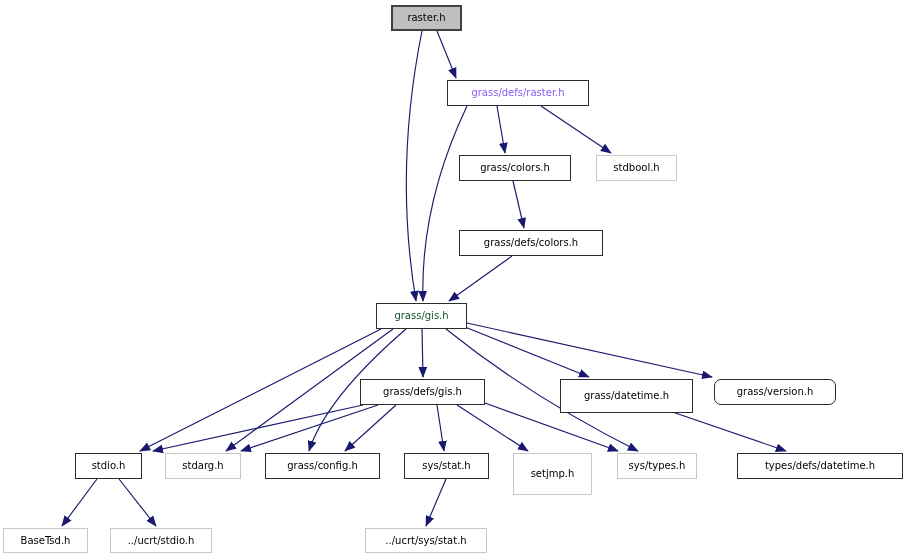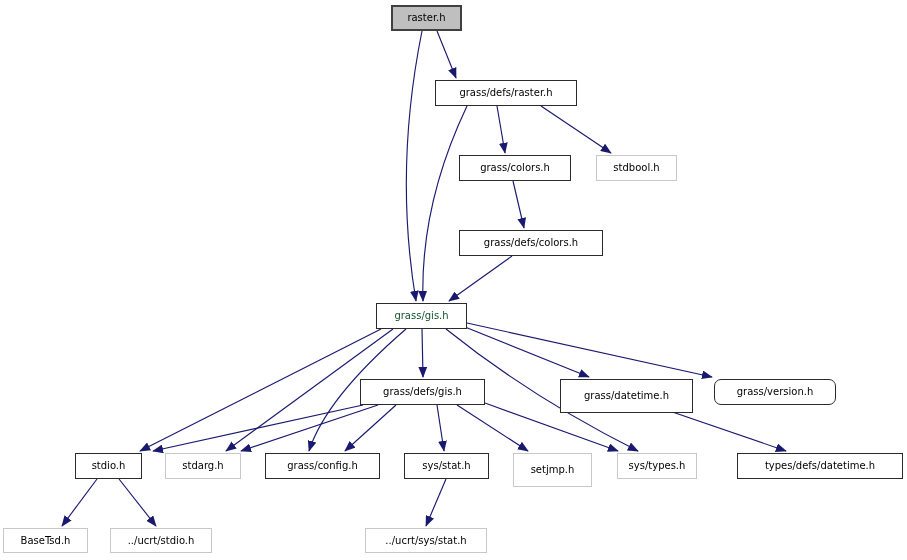--- a/index.html
+++ b/index.html
@@ -52,32 +52,32 @@
         <path d="M457,405 L528,451" class="edge" stroke="#191970" marker-end="url(#arrowhead)"></path>
         <path d="M485,403 L618,451" class="edge" stroke="#191970" marker-end="url(#arrowhead)"></path>
         <path d="M652,405 L786,451" class="edge" stroke="#191970" marker-end="url(#arrowhead)"></path>
         <path d="M97,479 L62,526" class="edge" stroke="#191970" marker-end="url(#arrowhead)"></path>
         <path d="M119,479 L156,526" class="edge" stroke="#191970" marker-end="url(#arrowhead)"></path>
         <path d="M446,479 L426,526" class="edge" stroke="#191970" marker-end="url(#arrowhead)"></path>
       </g>
   </svg>
   <div id="nodes">
       <div class="node root" style="left: 391px; top: 5px; width: 71px; height: 26px; color: rgb(0, 0, 0); background: rgb(191, 191, 191); border-color: rgb(64, 64, 64);">raster.h</div>
-      <div class="node doc" style="left: 435px; top: 80px; width: 142px; height: 26px; color: #000000; border-color: rgb(43, 43, 43);">grass/defs/raster.h</div>
+      <div class="node doc" style="left: 447px; top: 80px; width: 142px; height: 26px; color: #8b5cf6; border-color: rgb(43, 43, 43);">grass/defs/raster.h</div>
       <div class="node doc" style="left: 459px; top: 155px; width: 112px; height: 26px; color: rgb(0, 0, 0); border-color: rgb(43, 43, 43);">grass/colors.h</div>
       <div class="node ext" style="left: 596px; top: 155px; width: 81px; height: 26px; color: rgb(0, 0, 0); border-color: rgb(200, 200, 200);">stdbool.h</div>
       <div class="node doc" style="left: 459px; top: 230px; width: 144px; height: 26px; color: rgb(0, 0, 0); border-color: rgb(43, 43, 43);">grass/defs/colors.h</div>
       <div class="node doc" style="left: 376px; top: 303px; width: 91px; height: 26px; color: #14532d; border-color: rgb(43, 43, 43);">grass/gis.h</div>
       <div class="node doc" style="left: 360px; top: 379px; width: 125px; height: 26px; color: rgb(0, 0, 0); border-color: rgb(43, 43, 43);">grass/defs/gis.h</div>
       <div class="node doc" style="left: 560px; top: 379px; width: 133px; height: 34px; color: #000000; border-color: rgb(43, 43, 43);">grass/datetime.h</div>
       <div class="node doc" style="left: 714px; top: 379px; width: 122px; height: 26px; color: rgb(0, 0, 0); border-color: rgb(43, 43, 43); border-radius: 7px;">grass/version.h</div>
       <div class="node doc" style="left: 75px; top: 453px; width: 67px; height: 26px; color: rgb(0, 0, 0); border-color: rgb(43, 43, 43);">stdio.h</div>
       <div class="node ext" style="left: 165px; top: 453px; width: 76px; height: 26px; color: rgb(0, 0, 0); border-color: rgb(200, 200, 200);">stdarg.h</div>
       <div class="node doc" style="left: 265px; top: 453px; width: 115px; height: 26px; color: rgb(0, 0, 0); border-color: rgb(43, 43, 43);">grass/config.h</div>
       <div class="node doc" style="left: 404px; top: 453px; width: 85px; height: 26px; color: rgb(0, 0, 0); border-color: rgb(43, 43, 43);">sys/stat.h</div>
-      <div class="node ext" style="left: 513px; top: 453px; width: 79px; height: 34px; color: rgb(0, 0, 0); border-color: rgb(200, 200, 200);">setjmp.h</div>
+      <div class="node ext" style="left: 513px; top: 453px; width: 79px; height: 42px; color: rgb(0, 0, 0); border-color: rgb(200, 200, 200);">setjmp.h</div>
       <div class="node ext" style="left: 617px; top: 453px; width: 80px; height: 26px; color: rgb(0, 0, 0); border-color: rgb(200, 200, 200);">sys/types.h</div>
       <div class="node doc" style="left: 737px; top: 453px; width: 166px; height: 26px; color: rgb(0, 0, 0); border-color: rgb(43, 43, 43);">types/defs/datetime.h</div>
       <div class="node ext" style="left: 3px; top: 528px; width: 85px; height: 25px; color: rgb(0, 0, 0); border-color: rgb(200, 200, 200);">BaseTsd.h</div>
       <div class="node ext" style="left: 110px; top: 528px; width: 102px; height: 25px; color: rgb(0, 0, 0); border-color: rgb(200, 200, 200);">../ucrt/stdio.h</div>
       <div class="node ext" style="left: 365px; top: 528px; width: 122px; height: 25px; color: rgb(0, 0, 0); border-color: rgb(200, 200, 200);">../ucrt/sys/stat.h</div>
     </div>
 </div>
 
 </body></html>

